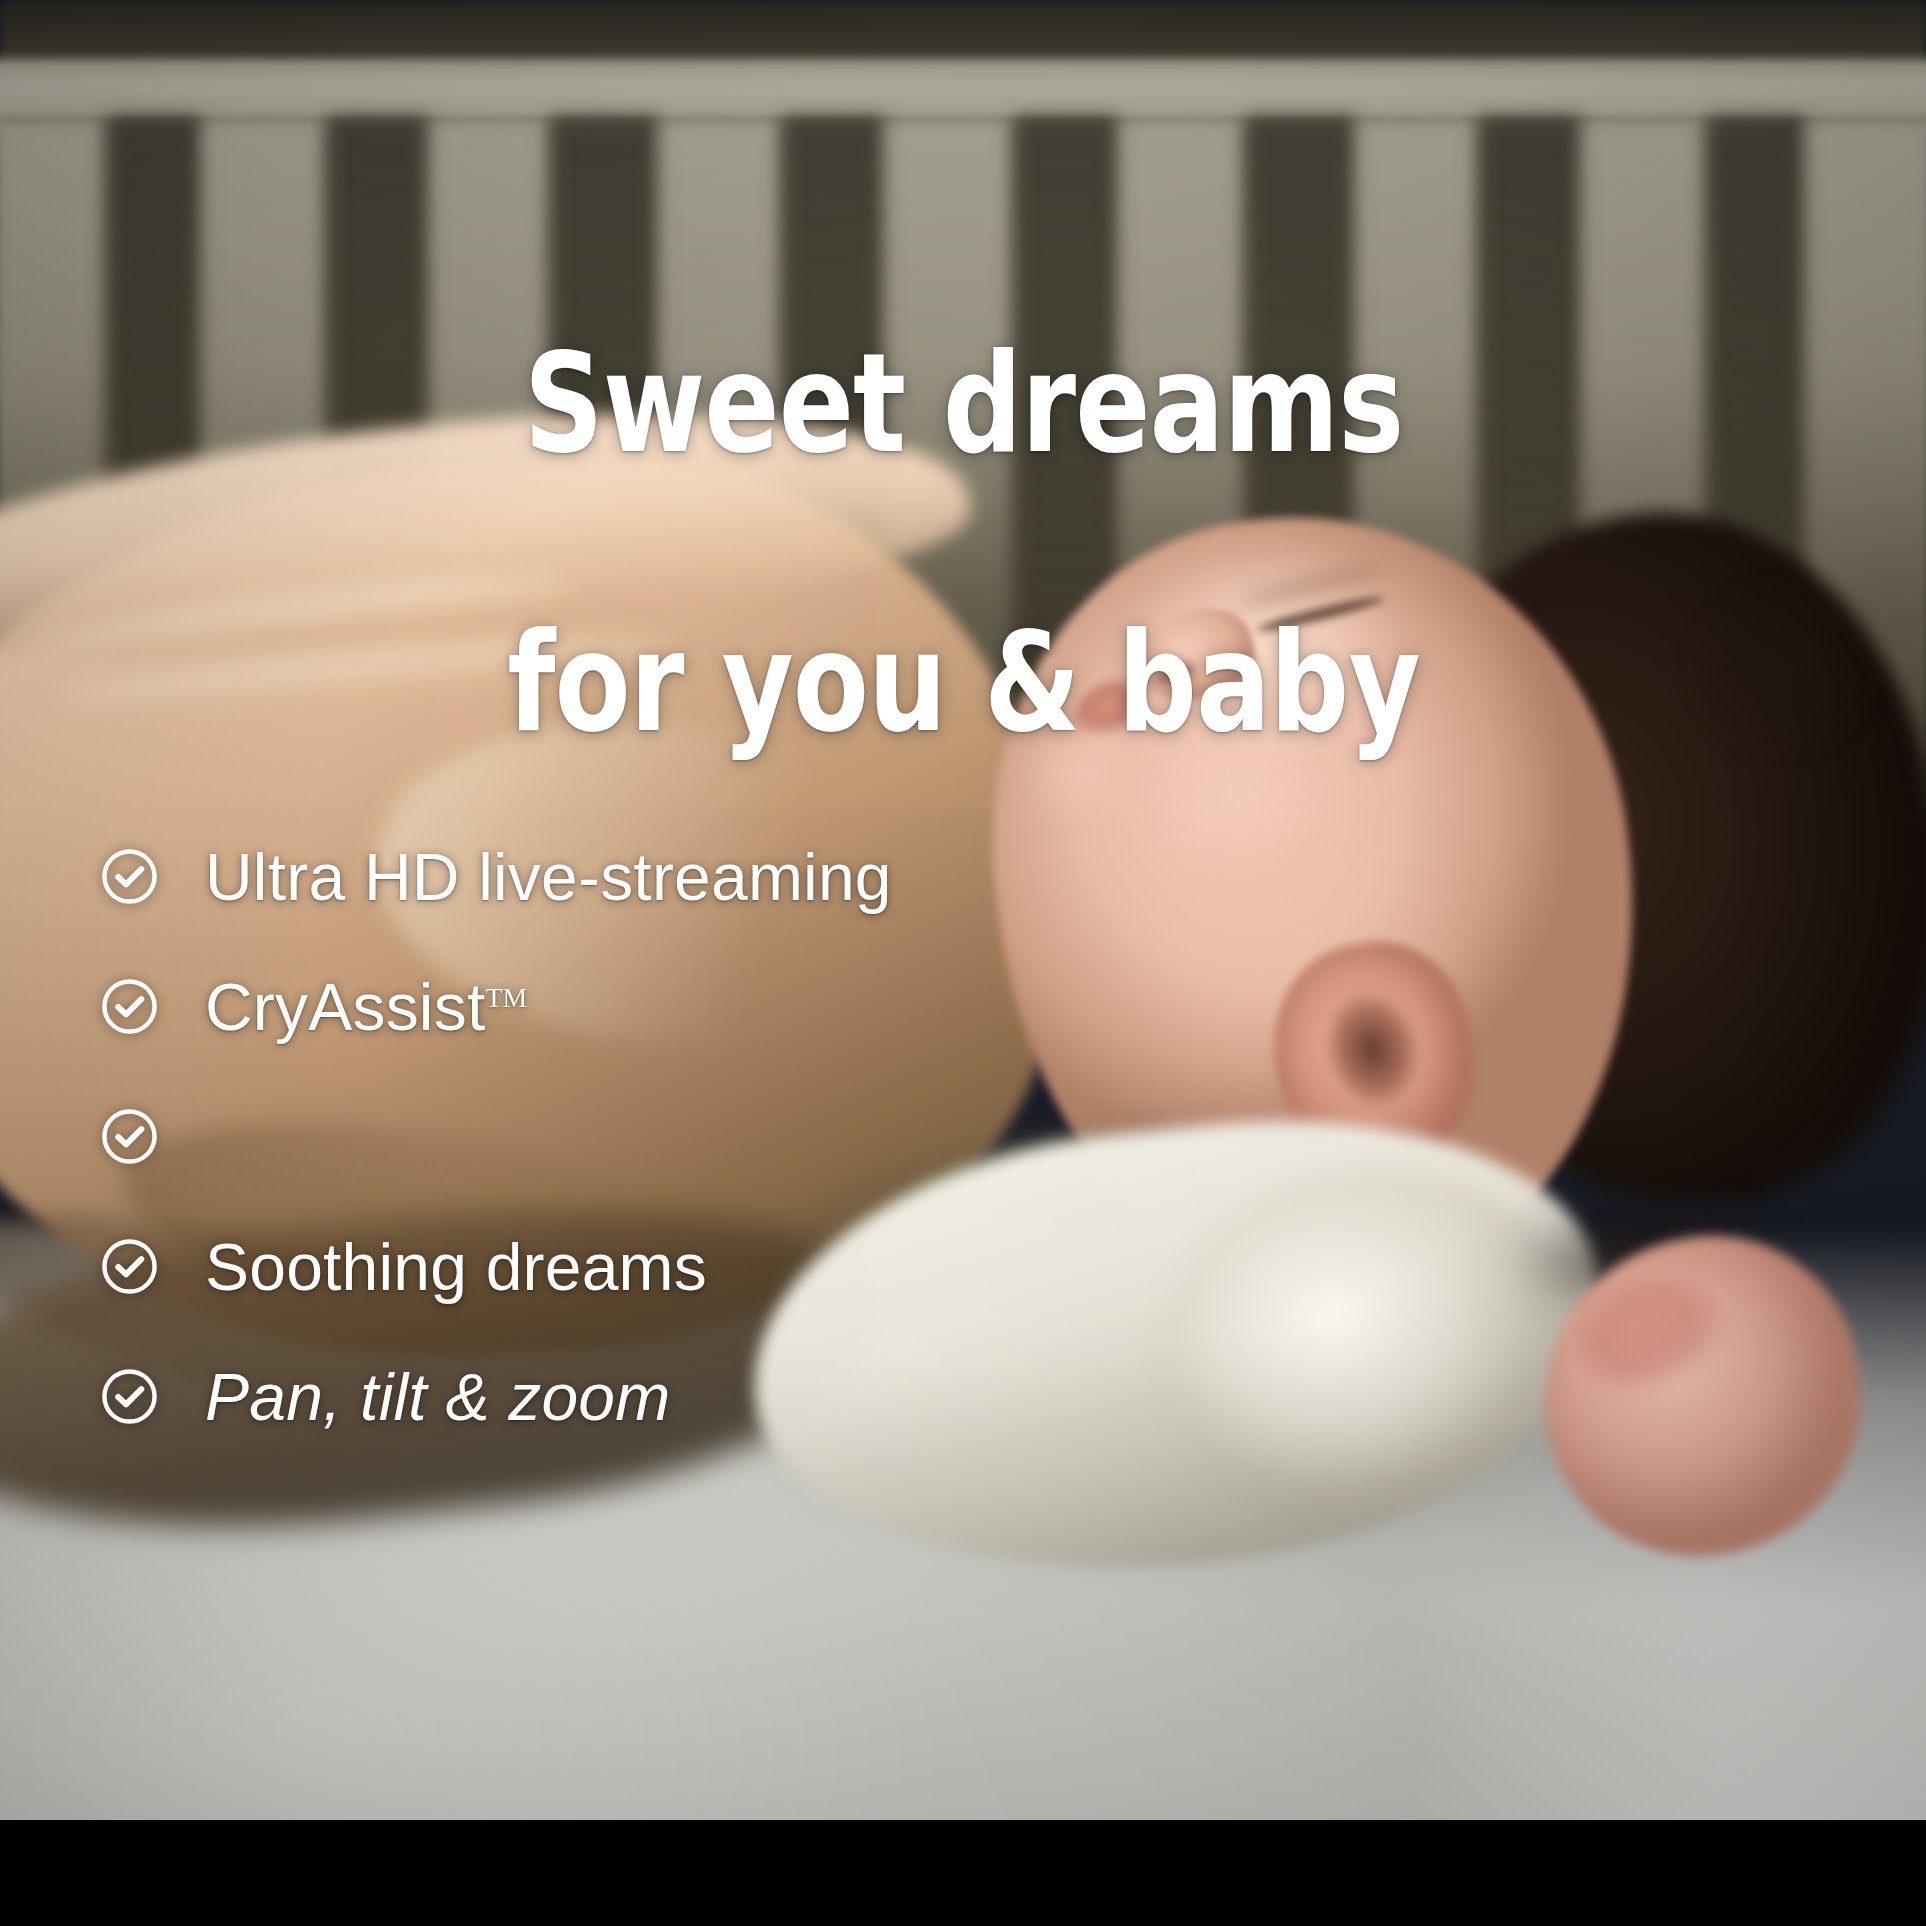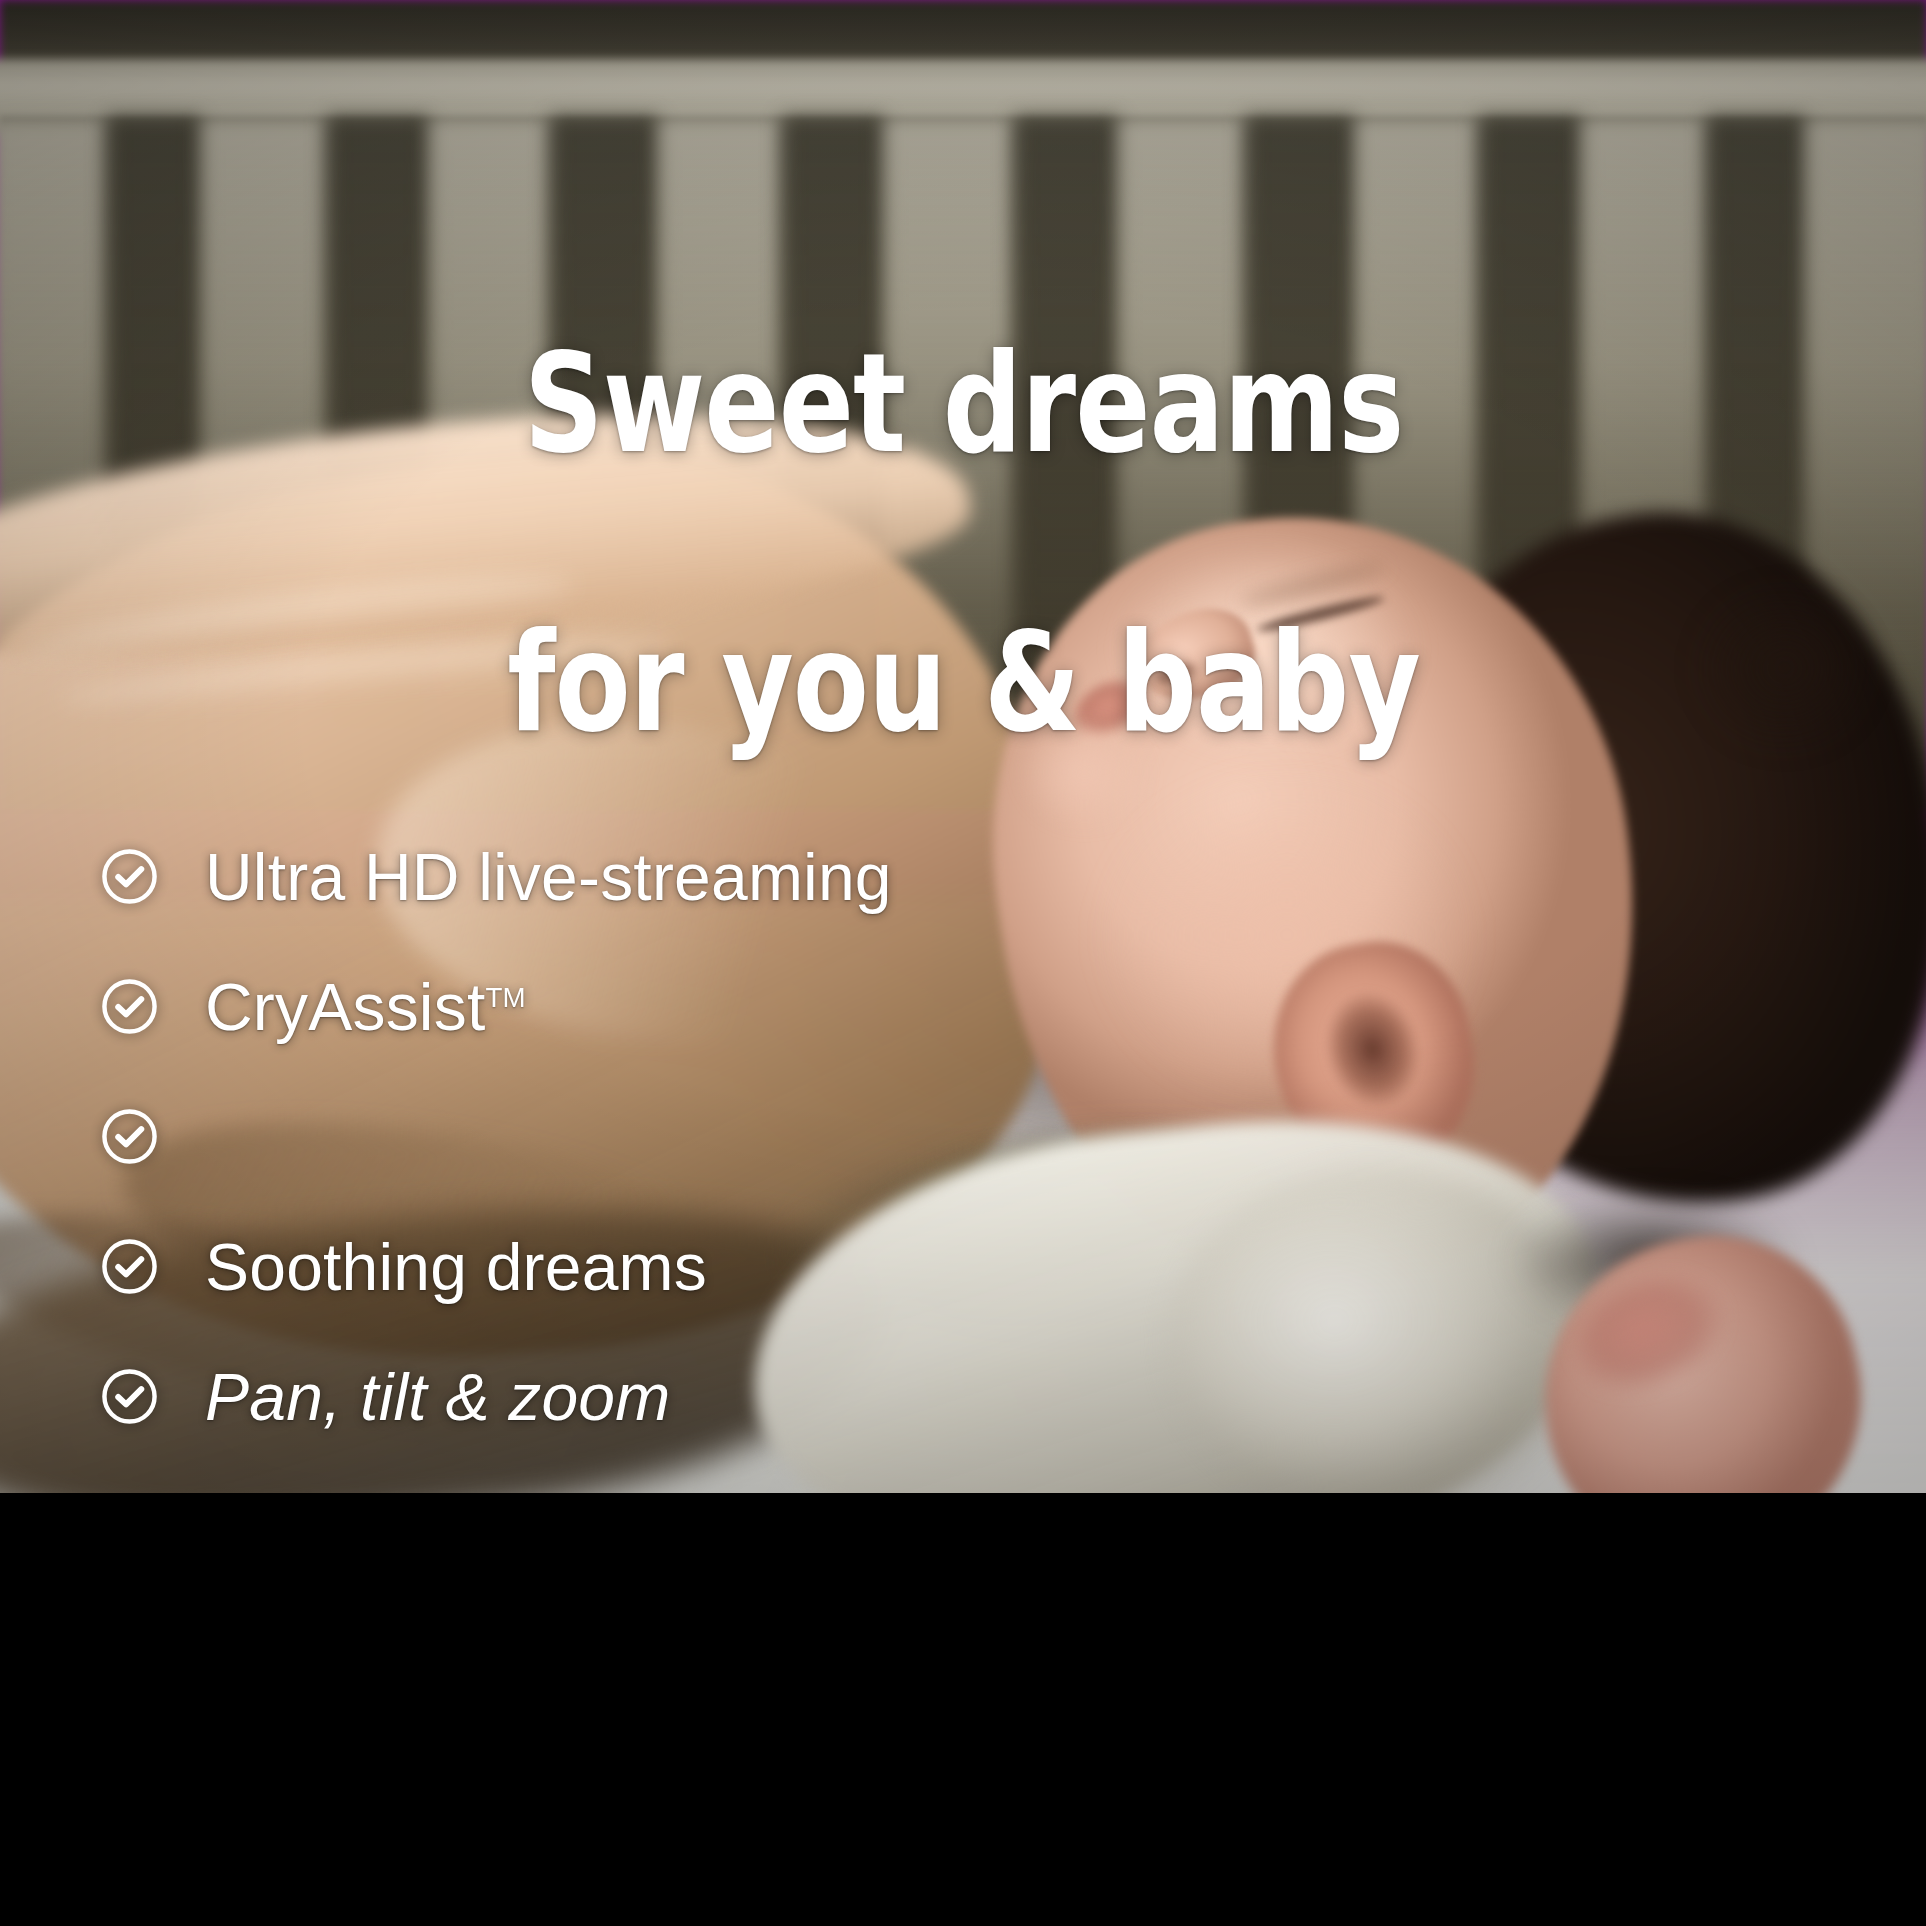--- a/index.html
+++ b/index.html
@@ -1,22 +1,22 @@
 <!DOCTYPE html>
 <html><head>
 <meta charset="utf-8">
 <style>
   html,body{margin:0;padding:0;background:#000;}
   body{font-family:"Liberation Sans", sans-serif;}
 
   #stage{
     position:relative;
-    width:1927px;height:1493px;
+    width:1927px;height:1820px;
     overflow:hidden;
-    background:#a21caf;
+    background:#0f172a;
   }
 
   
   .photo{position:absolute;inset:0;overflow:hidden;}
 
   
   .top-shadow{
     position:absolute;left:0;top:0;width:100%;height:77px;
     background:linear-gradient(180deg,#2e2c25 0%,#3c3930 45%,#565244 100%);
     filter:blur(4px);
@@ -285,20 +285,21 @@
     line-height:1;
     letter-spacing:0.2px;
     white-space:nowrap;
     text-shadow:0 1px 10px rgba(0,0,0,.42), 0 1px 2px rgba(0,0,0,.35);
   }
   .feature-label sup{
     font-size:.42em;
     vertical-align:super;
     line-height:0;
     letter-spacing:0;
+    font-family:Liberation Serif, serif;
   }
 </style>
 </head>
 <body>
 
 <div id="stage">
 
   <div class="photo">
 
     <div class="top-shadow"></div>

